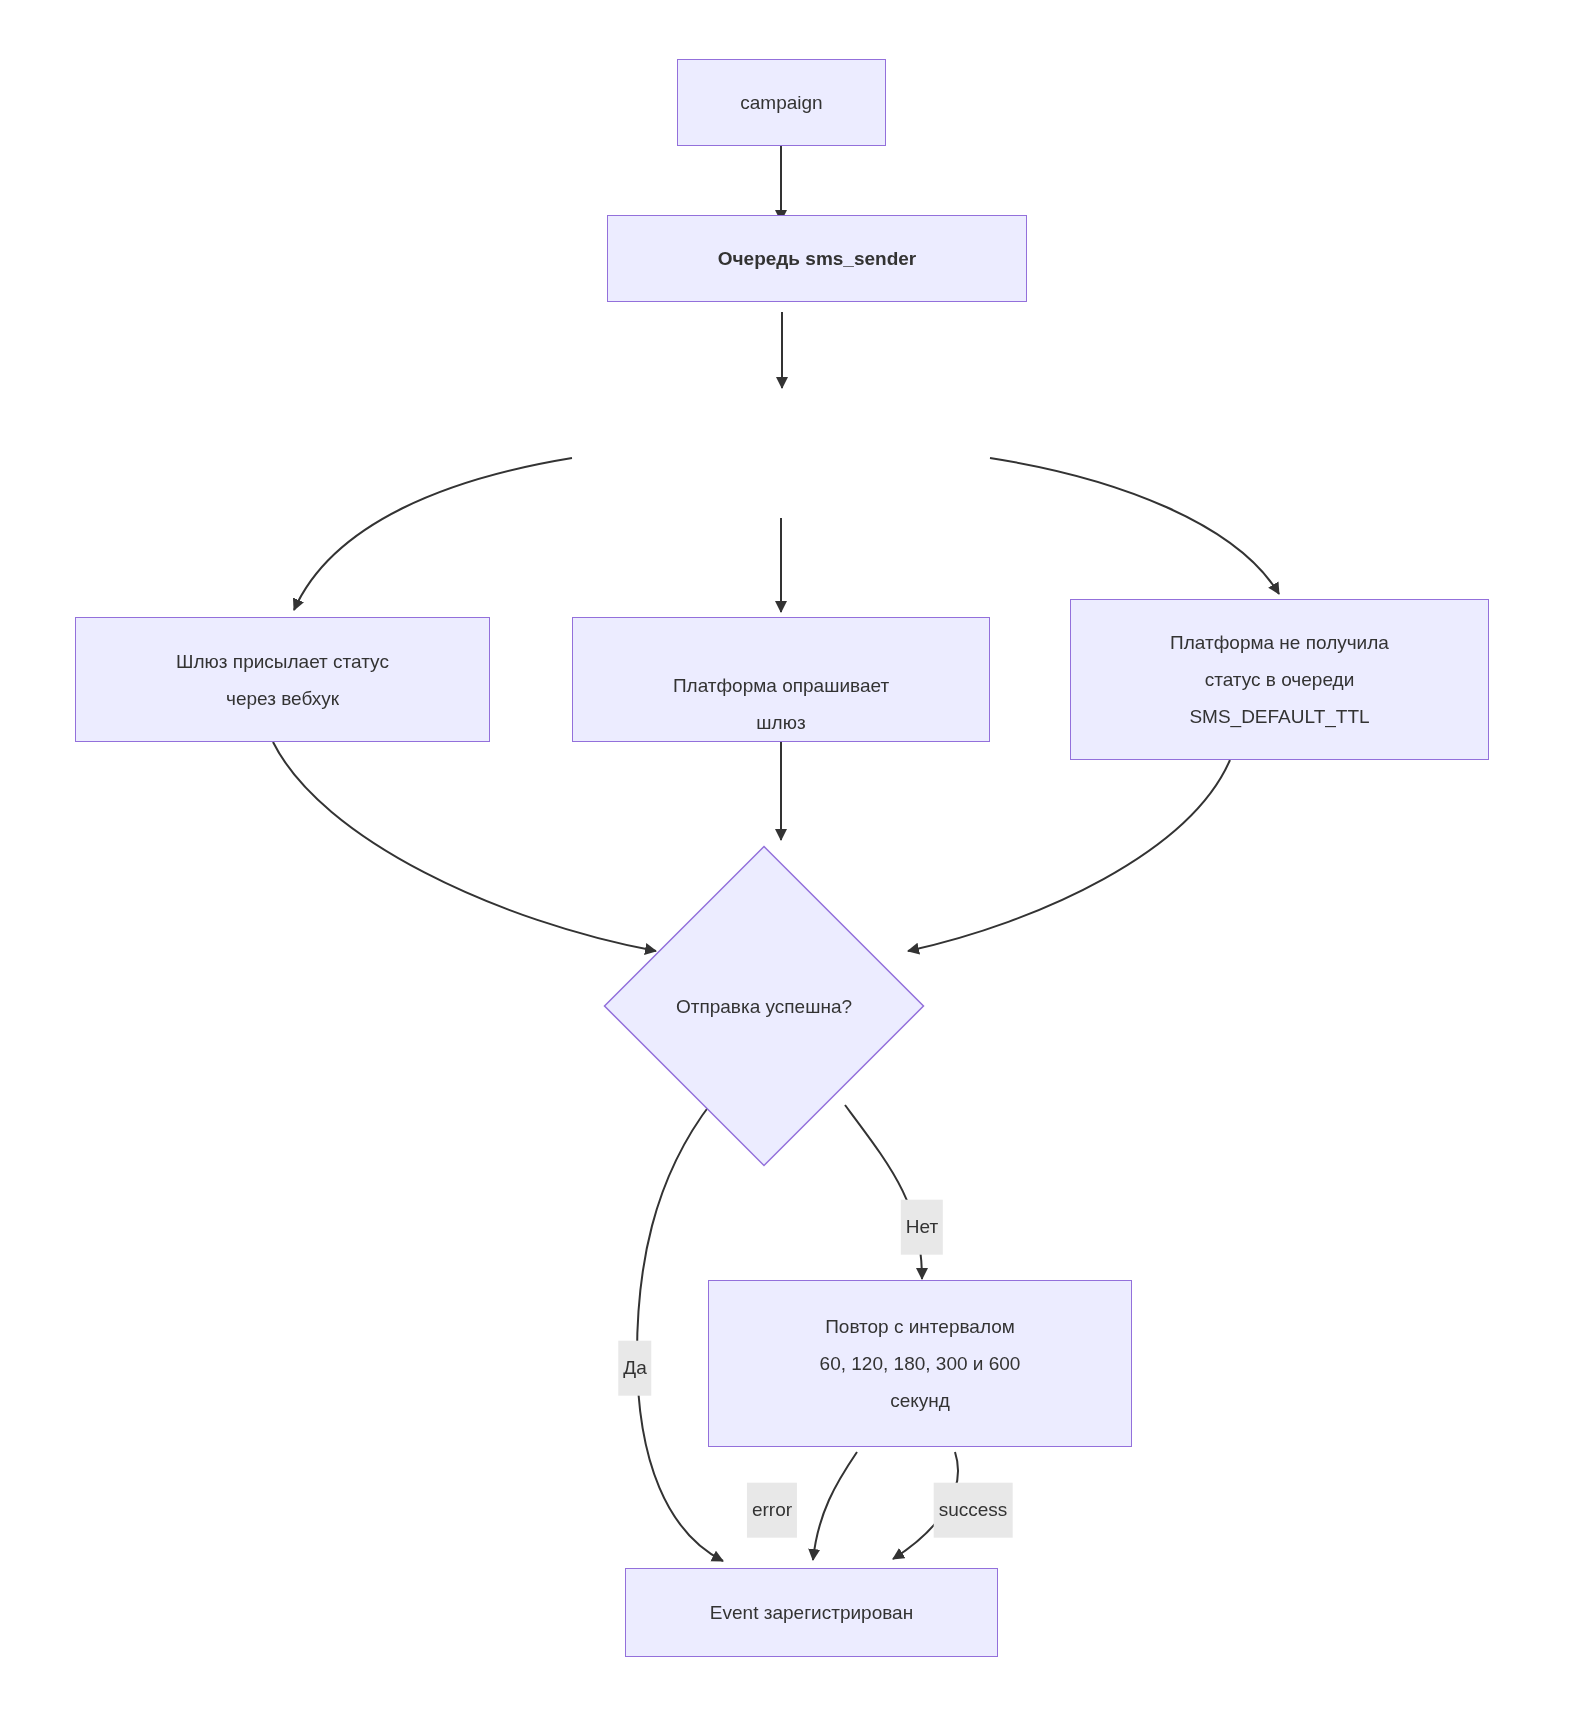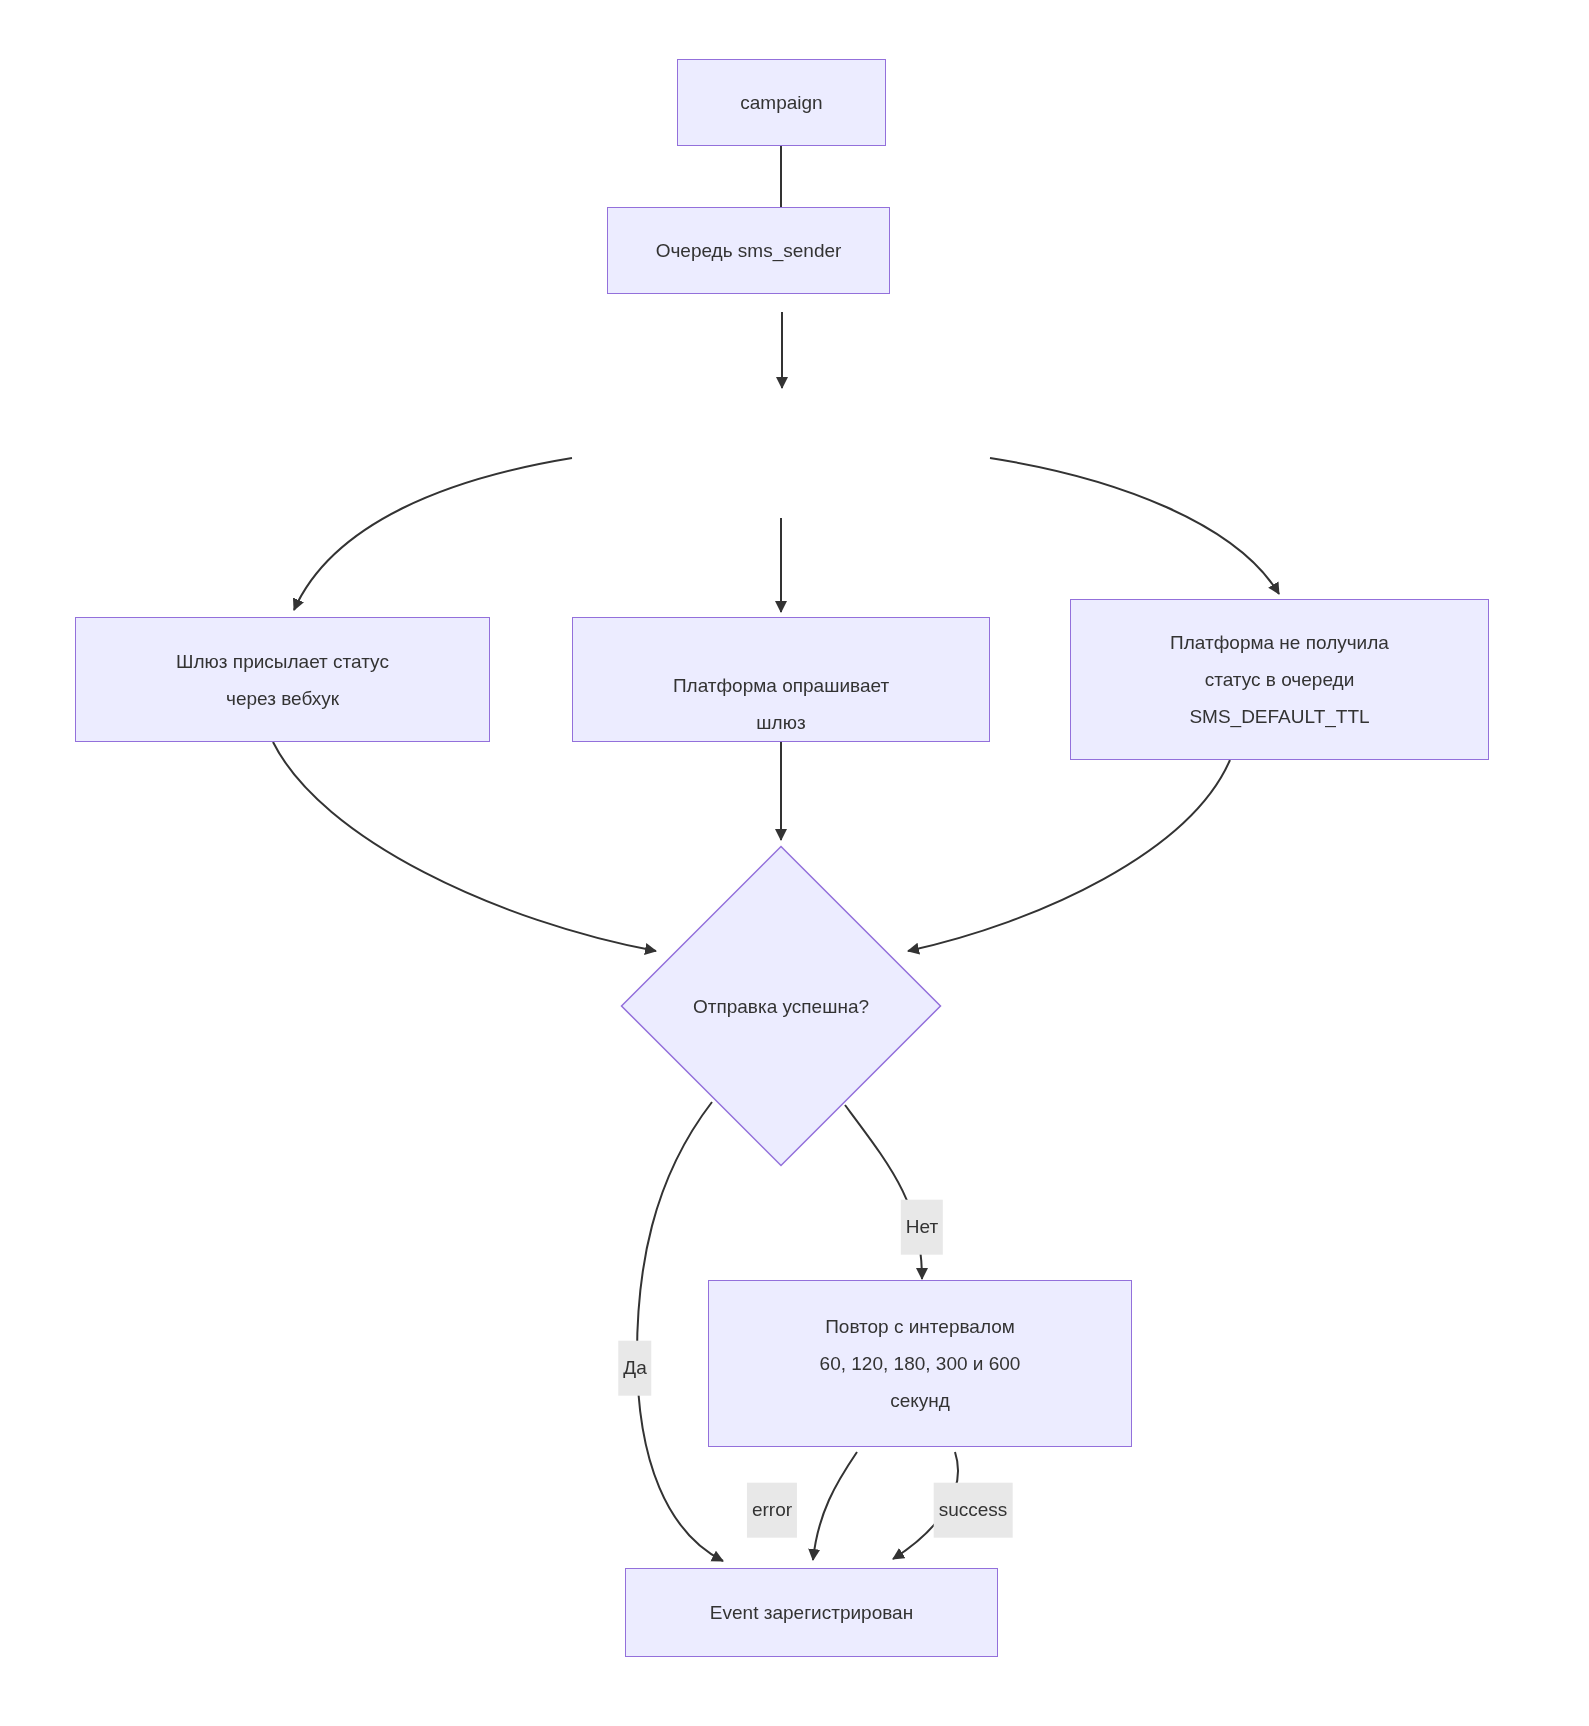--- a/index.html
+++ b/index.html
@@ -91,42 +91,42 @@
       <path d="M 712 1102 C 652 1180, 637 1270, 637 1355 C 637 1462, 668 1533, 723 1561" marker-end="url(#arrow)"></path>
       <path d="M 857 1452 C 836 1483, 818 1513, 813 1560" marker-end="url(#arrow)"></path>
       <path d="M 955 1452 C 968 1492, 937 1531, 893 1559" marker-end="url(#arrow)"></path>
     </g>
   </svg>
 
   <div class="node rect" style="left:677px; top:59px; width:209px; height:87px;">
     <span class="lbl">campaign</span>
   </div>
 
-  <div class="node rect" style="left:607px; top:207px; width:283px; height:87px;">
+  <div class="node rect" style="left:607px; top:215px; width:420px; height:87px;font-weight:bold;">
     <span class="lbl">Очередь sms_sender</span>
   </div>
 
 
   <div class="node rect" style="left:75px; top:617px; width:415px; height:125px;">
     <span class="lbl">Шлюз присылает статус
 через вебхук</span>
   </div>
 
   <div class="node rect" style="left:572px; top:617px; width:418px; height:125px;align-items:flex-end;">
     <span class="lbl">Платформа опрашивает
 шлюз</span>
   </div>
 
   <div class="node rect" style="left:1070px; top:599px; width:419px; height:161px;">
     <span class="lbl">Платформа не получила
 статус в очереди
 SMS_DEFAULT_TTL</span>
   </div>
 
-  <div class="node diamond" style="left:620px; top:845px; width:322px; height:322px;">
+  <div class="node diamond" style="left:603px; top:845px; width:322px; height:322px;">
     <svg width="322" height="322" viewBox="0 0 322 322">
       <polygon points="161,1.5 320.5,161 161,320.5 1.5,161" fill="#ECECFF" stroke="#9370DB" stroke-width="1.5"></polygon>
     </svg>
     <span class="lbl">Отправка успешна?</span>
   </div>
 
   <div class="node rect" style="left:708px; top:1280px; width:424px; height:167px;">
     <span class="lbl">Повтор с интервалом
 60, 120, 180, 300 и 600
 секунд</span>

